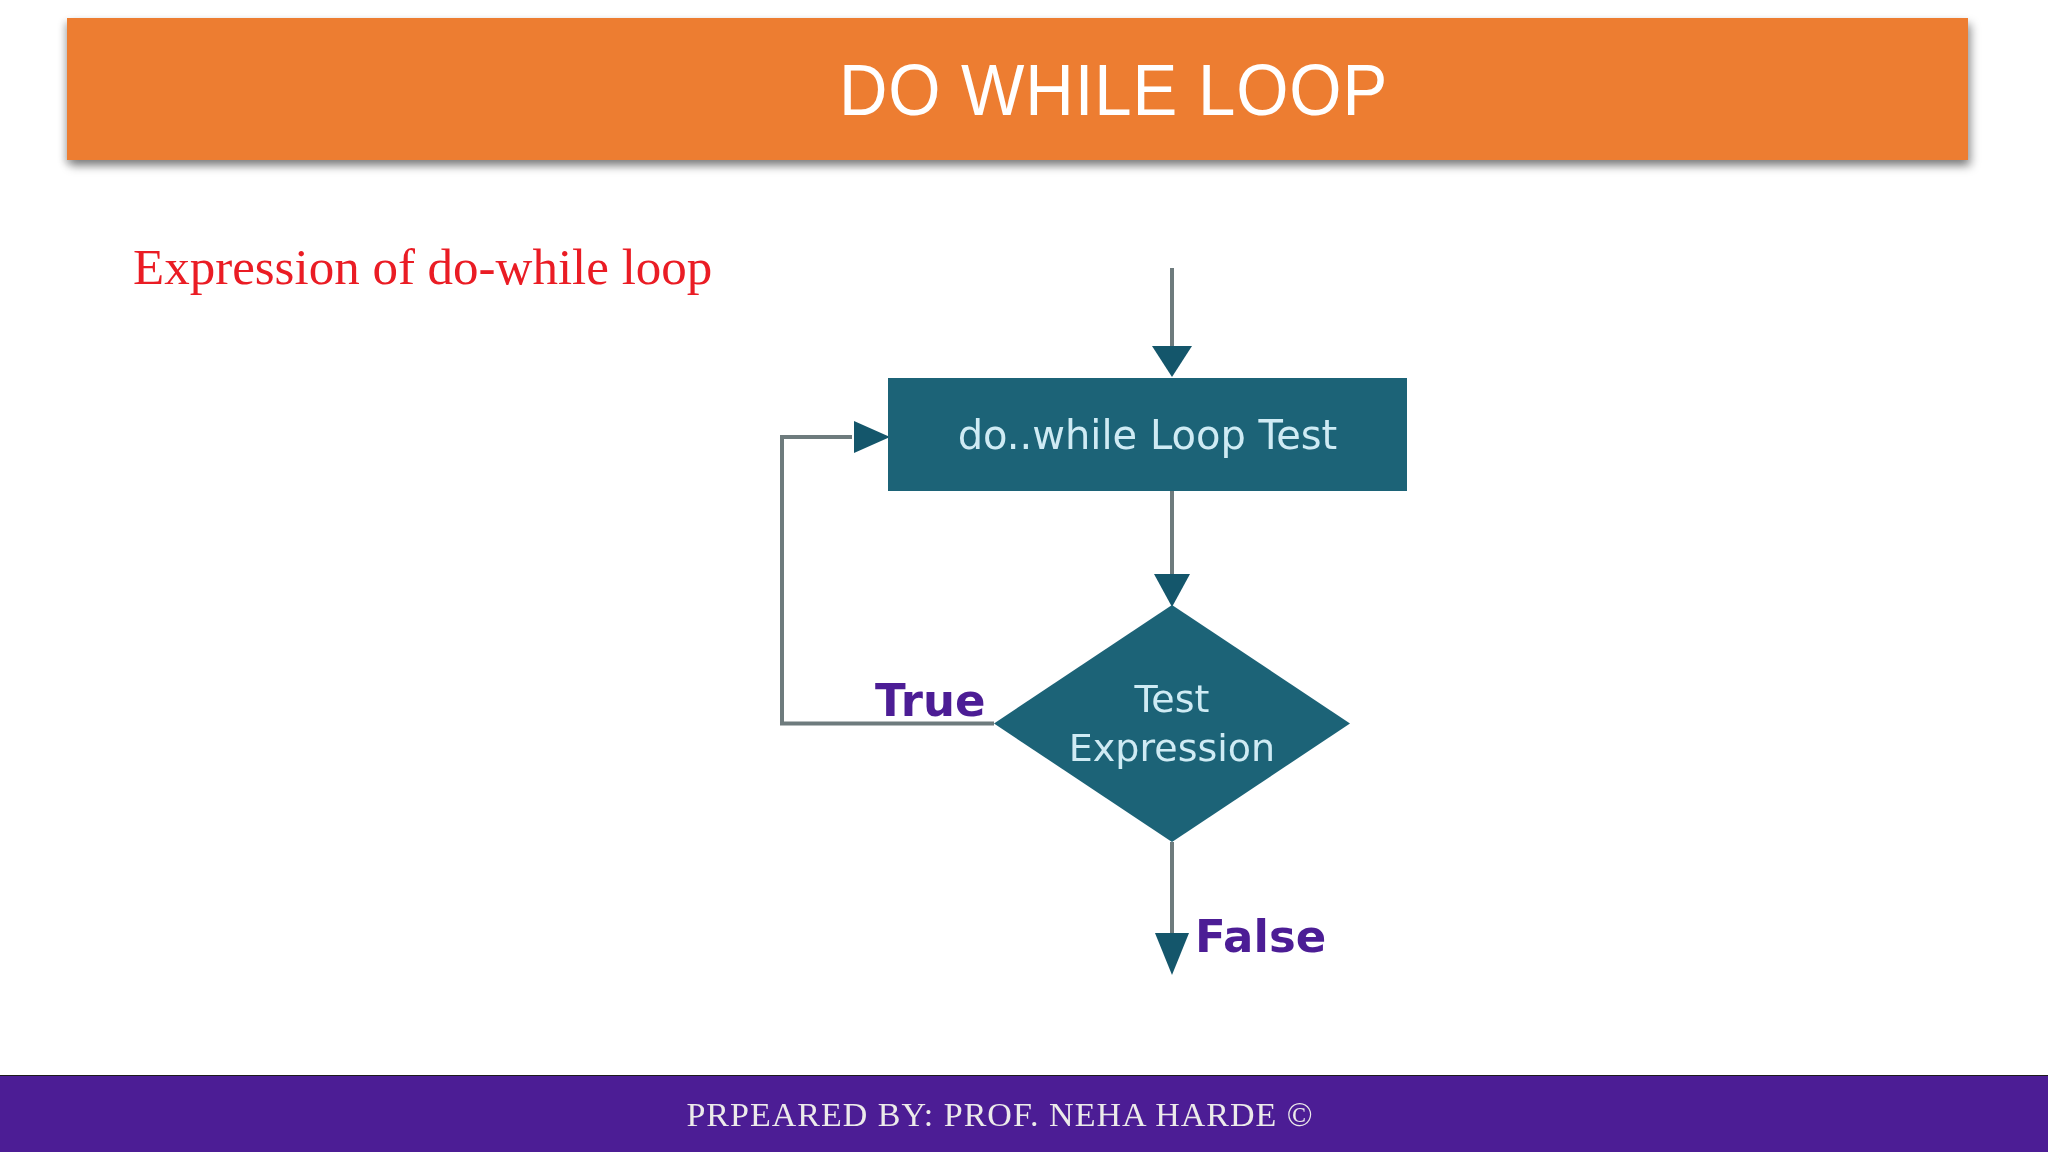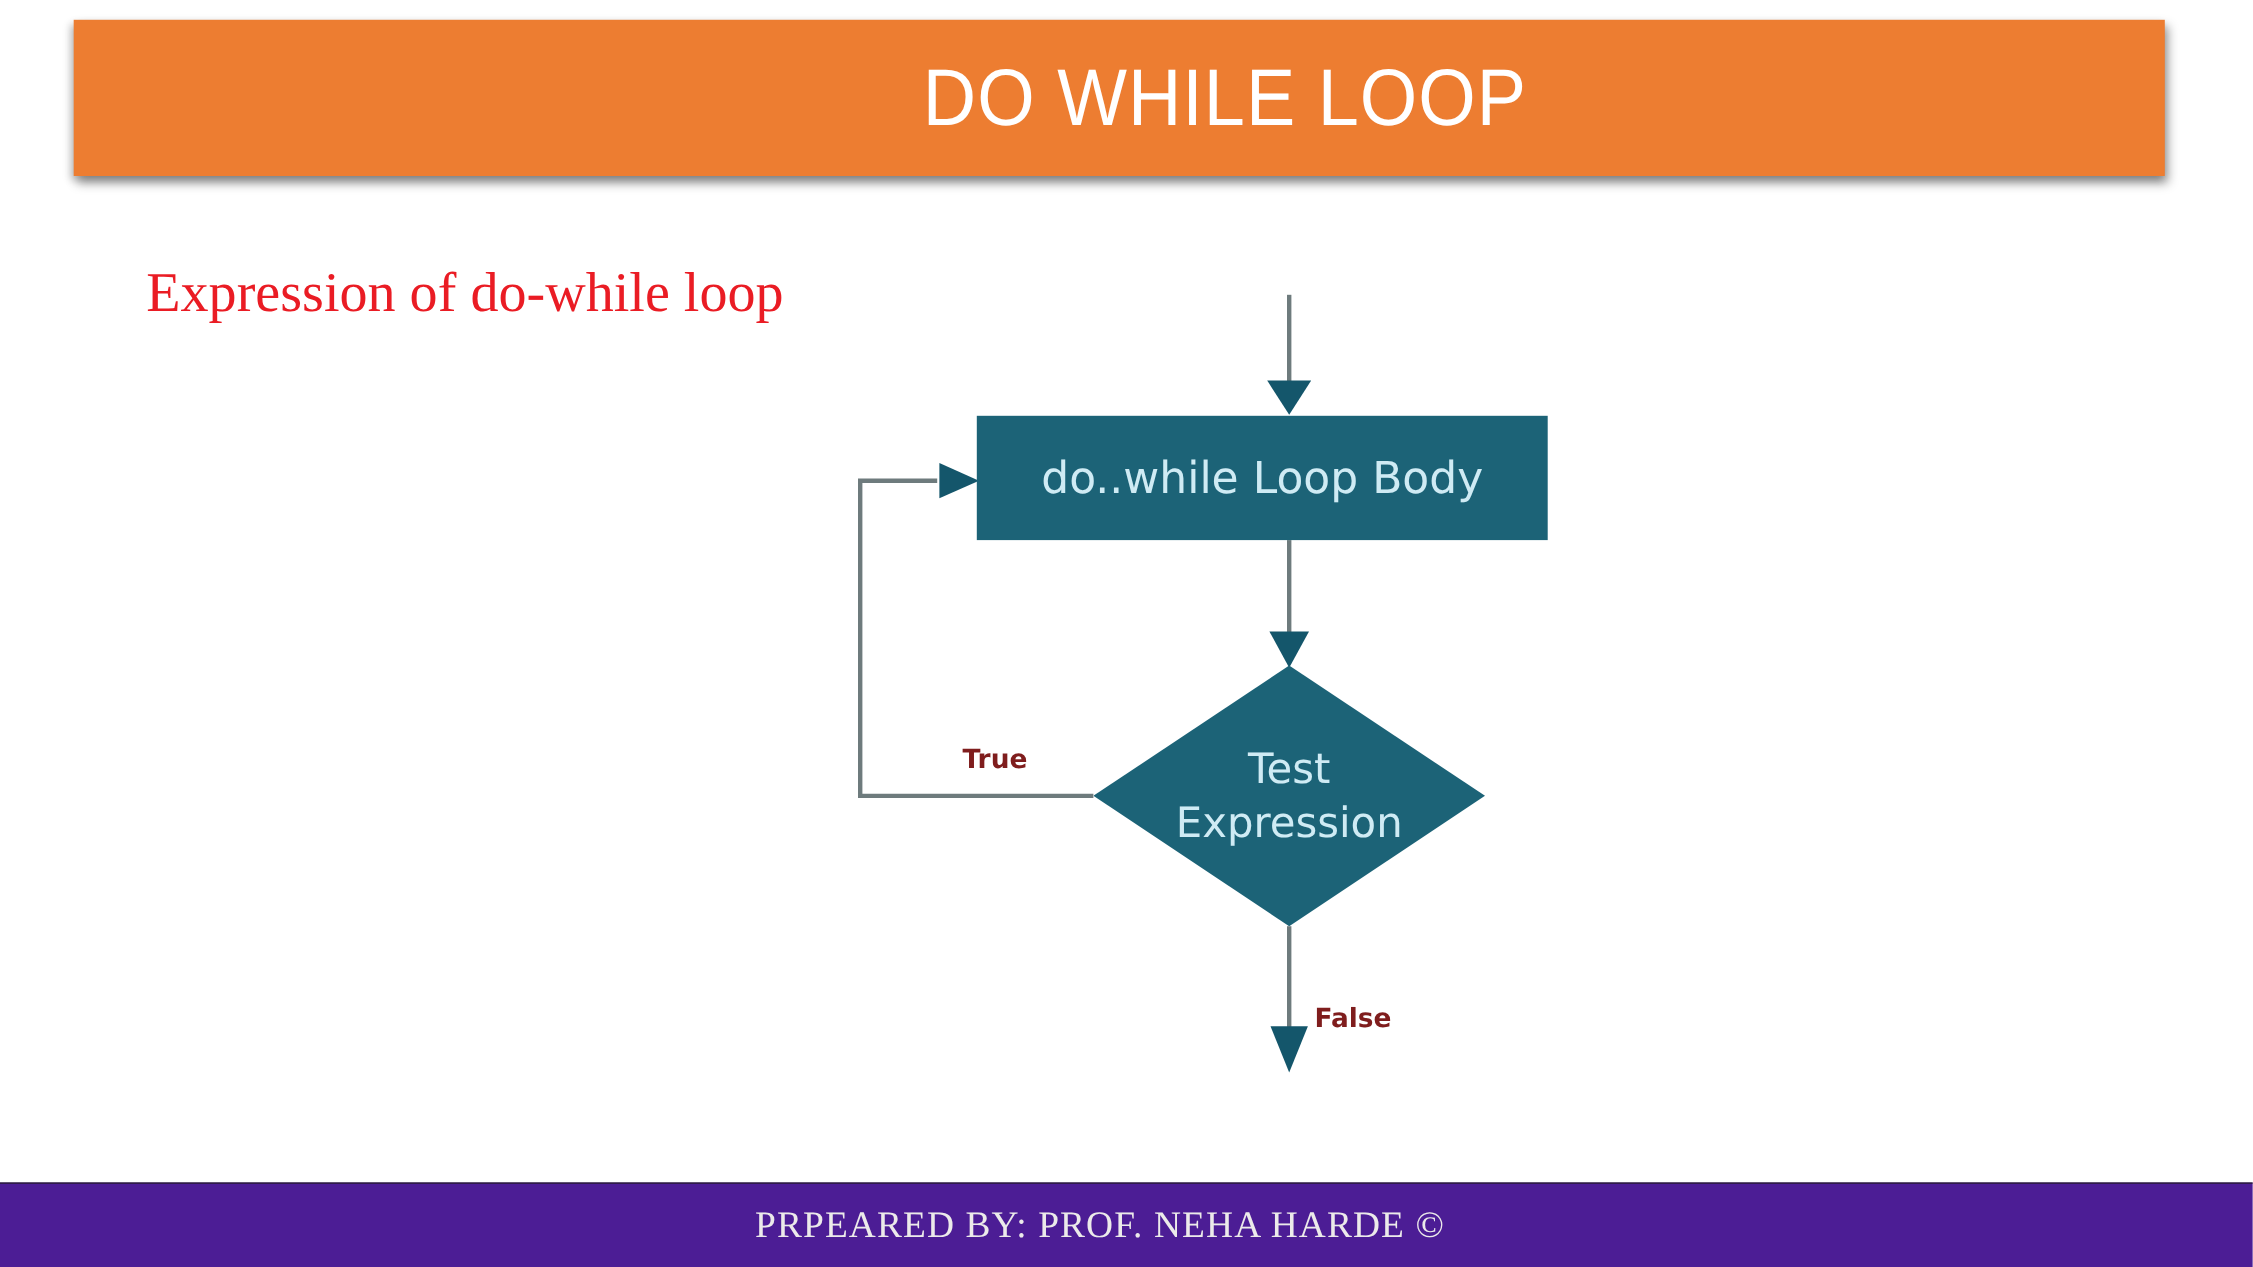--- a/index.html
+++ b/index.html
@@ -42,21 +42,21 @@
   .decision{
     left:254px;top:355px;width:356px;height:237px;
     clip-path:polygon(50% 0,100% 50%,50% 100%,0 50%);
   }
   .decision-label{
     position:absolute;left:254px;top:355px;width:356px;height:237px;
     display:flex;flex-direction:column;align-items:center;justify-content:center;
     color:#CFEBF4;font-size:38px;line-height:1.28;text-align:center;
   }
   .edge-label{
-    position:absolute;font-weight:bold;color:#7f1d1d;font-size:24px;line-height:1;
+    position:absolute;font-weight:bold;color:#4c1d95;font-size:45px;line-height:1;
     white-space:nowrap;
   }
   .true-label{left:135px;top:428px;}
   .false-label{left:455px;top:616px;margin-top:48px;}
   
   .footer{
     position:absolute;left:0;top:1075px;width:2048px;height:77px;
     background:#4c1d95;border-top:1px solid #1d1b1b;
     display:flex;align-items:center;justify-content:center;
   }
@@ -92,21 +92,21 @@
         <polyline class="wire" points="254,473.5 42,473.5 42,187 112,187"></polyline>
         <polygon class="head" points="114,171 114,203 150,187"></polygon>
       </g>
       <g>
         <line class="wire" x1="432" y1="592" x2="432" y2="686"></line>
         <polygon class="head" points="415,683 449,683 432,725"></polygon>
       </g>
     </svg>
 
     <div class="node process">
-      <span>do..while Loop Body</span>
+      <span>do..while Loop Test</span>
     </div>
 
     <div class="node decision"></div>
     <div class="decision-label">
       <span>Test</span>
       <span>Expression</span>
     </div>
 
     <span class="edge-label true-label">True</span>
     <span class="edge-label false-label">False</span>

